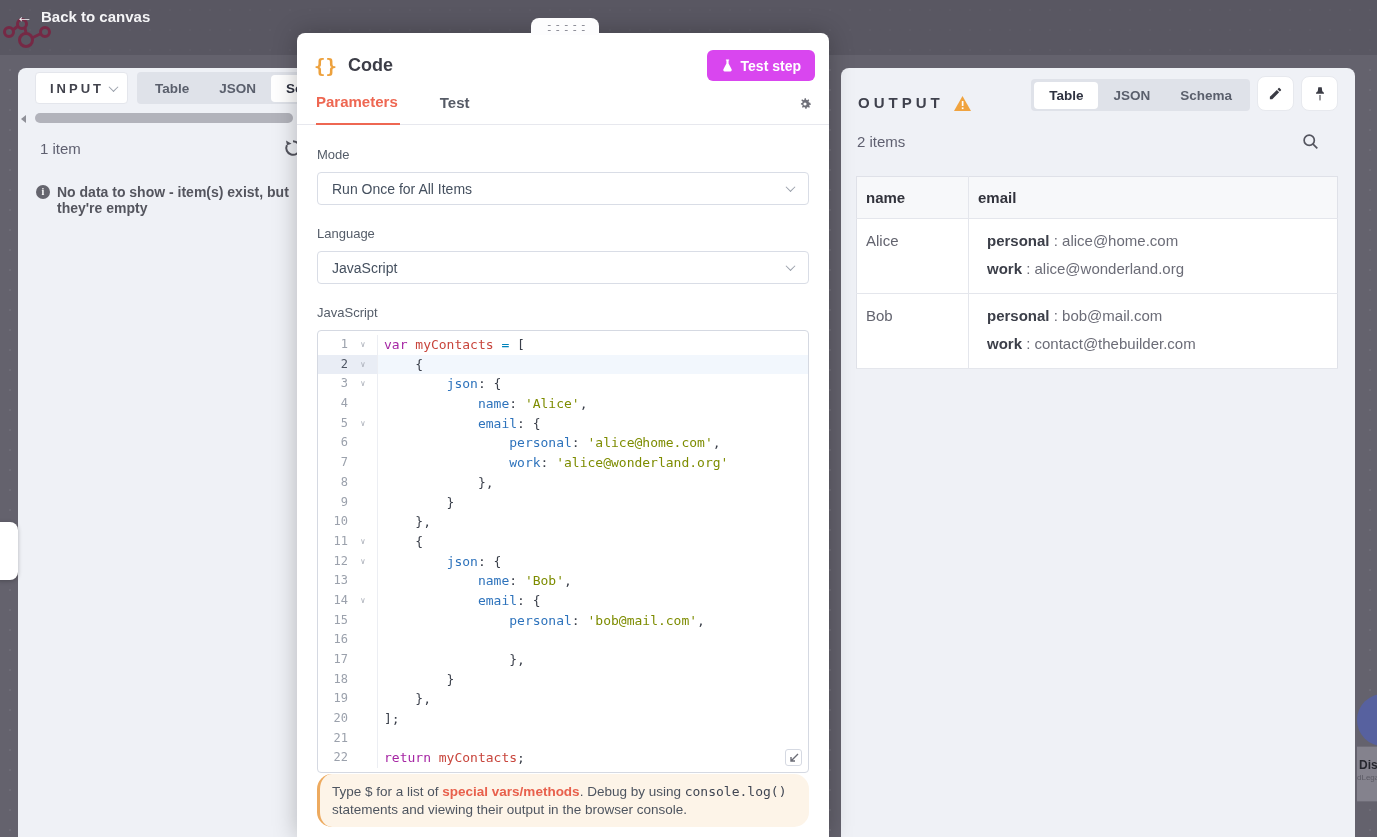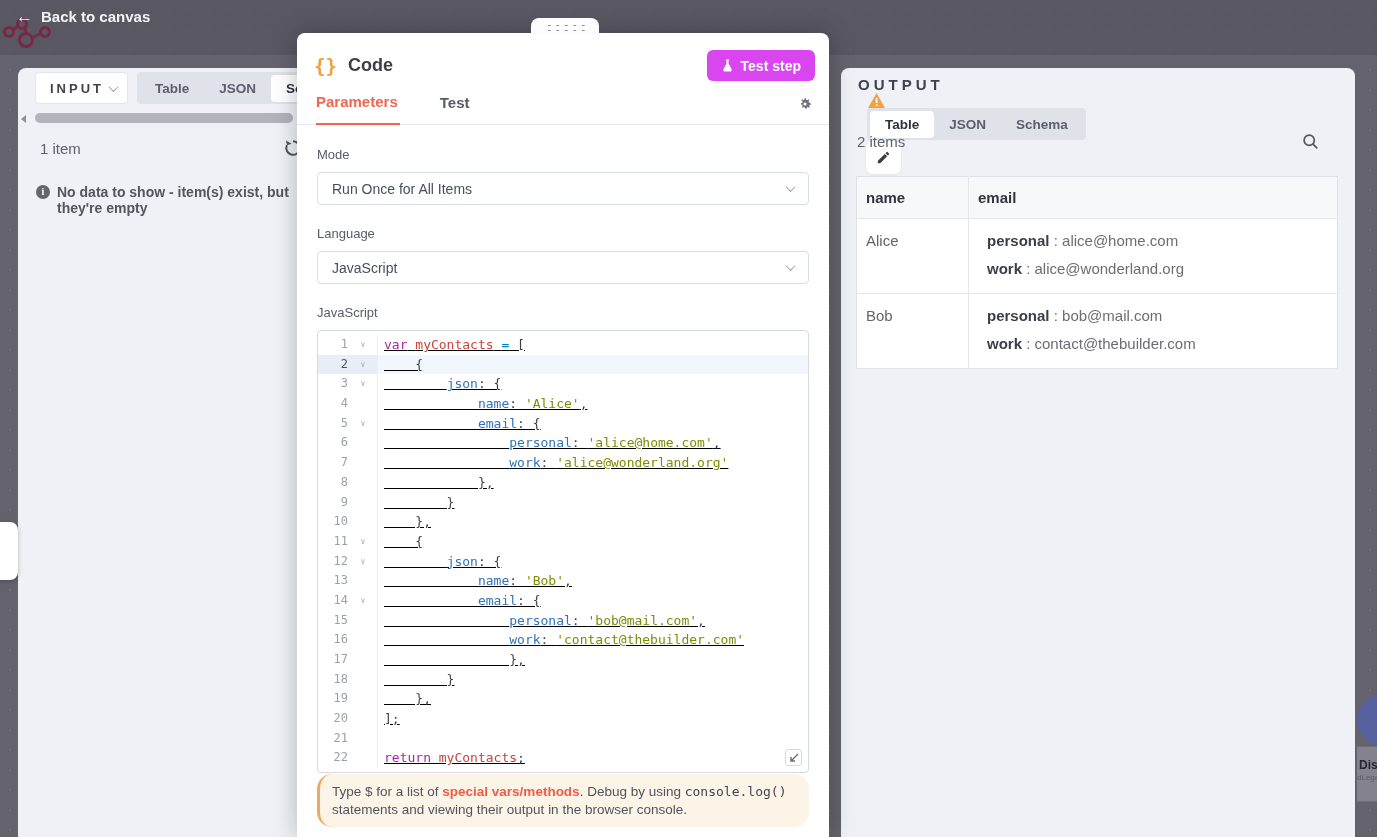--- a/index.html
+++ b/index.html
@@ -57,32 +57,32 @@
   .editor{border:1px solid #d5d9e2;border-radius:4px;height:443px;overflow:hidden;position:relative;background:#fff;font-family:"DejaVu Sans Mono",monospace;}
   .cm-lines{padding-top:4px;}
   .cm-row{display:flex;height:19.7px;line-height:19.7px;font-size:13px;}
   .cm-gutter{display:flex;flex:0 0 60px;border-right:1px solid #eceef3;background:#fff;}
   .cm-num{width:34px;text-align:right;color:#9ba1ac;font-size:12px;padding-right:4px;}
   .cm-fold{width:22px;text-align:center;color:#a8adb7;font-size:8px;}
   .cm-code{white-space:pre;padding-left:6px;color:#3a3f4a;}
   .cm-row.active .cm-code-wrap{background:#f2f7fd;}
   .cm-row.active .cm-gutter{background:#e9edf5;}
   .cm-row.active .cm-num{color:#4d5462;}
-  .cm-code-wrap{flex:1;text-decoration:underline;}
+  .cm-code-wrap{flex:1;}
   .tk-kw{color:#a626a4;} .tk-var{color:#c8453c;} .tk-op{color:#0184bc;}
   .tk-prop{color:#2e73bc;} .tk-str{color:#7d8c00;} .tk-pl{color:#3a3f4a;}
   .resize-handle{position:absolute;right:6px;bottom:6px;width:17px;height:17px;border:1px solid #d5d9e2;border-radius:3px;background:#fff;display:flex;align-items:center;justify-content:center;cursor:nwse-resize;}
 
   .hint-box{margin-top:1px;background:#fdf4e8;border-left:3px solid #edaa5f;border-radius:15px;padding:9px 12px;font-size:13.5px;color:#4e5560;line-height:17.5px;}
   .hint-link{color:#e8604c;font-weight:700;cursor:pointer;}
   .hint-code{font-family:"DejaVu Sans Mono",monospace;font-size:13px;color:#404653;}
 
   
   .output-panel{position:absolute;left:841px;top:68px;width:514px;bottom:0;background:#eff1f6;border-radius:8px 8px 0 0;z-index:2;}
-  .out-head{position:absolute;left:17px;top:8px;right:23px;display:flex;align-items:flex-start;flex-direction:column;}
+  .out-head{position:absolute;left:17px;top:8px;right:17px;display:flex;align-items:flex-end;}
   .out-title{font-size:15px;font-weight:700;letter-spacing:4px;color:#3f414d;}
   .out-warn{margin-left:10px;display:flex;}
   .out-head-spacer{flex:1;}
   .icon-btn{width:37px;height:35px;background:#fff;border:1px solid #e7e9ee;border-radius:8px;display:flex;align-items:center;justify-content:center;margin-left:7px;cursor:pointer;}
   .out-items-row{position:absolute;left:16px;top:65px;right:36px;display:flex;align-items:center;justify-content:space-between;}
   .search-icon{cursor:pointer;display:flex;}
 
   .out-table{position:absolute;left:15px;top:108px;width:482px;border:1px solid #dfe1e8;background:#fff;border-collapse:collapse;table-layout:fixed;}
   .out-table th{height:42px;text-align:left;font-size:15px;font-weight:700;color:#32333c;background:#f7f8fa;border-bottom:1px solid #e4e6ec;padding-left:9px;}
   .out-table th:first-child{width:112px;border-right:1px solid #e4e6ec;}
@@ -293,21 +293,20 @@
               <span class="cm-num">15</span>
               <span class="cm-fold"></span>
             </div>
             <div class="cm-code-wrap"><span class="cm-code"><span class="tk-pl">                </span><span class="tk-prop">personal</span><span class="tk-pl">: </span><span class="tk-str">'bob@mail.com'</span><span class="tk-pl">,</span></span></div>
           </div>
           <div class="cm-row">
             <div class="cm-gutter">
               <span class="cm-num">16</span>
               <span class="cm-fold"></span>
             </div>
-            <div class="cm-code-wrap"><span class="cm-code"><span class="tk-pl">                </span><span class="tk-prop">work</span><span class="tk-pl">: </span><span class="tk-str">'contact@thebuilder.com'</span></span></div>
           </div>
           <div class="cm-row">
             <div class="cm-gutter">
               <span class="cm-num">17</span>
               <span class="cm-fold"></span>
             </div>
             <div class="cm-code-wrap"><span class="cm-code"><span class="tk-pl">                },</span></span></div>
           </div>
           <div class="cm-row">
             <div class="cm-gutter">

